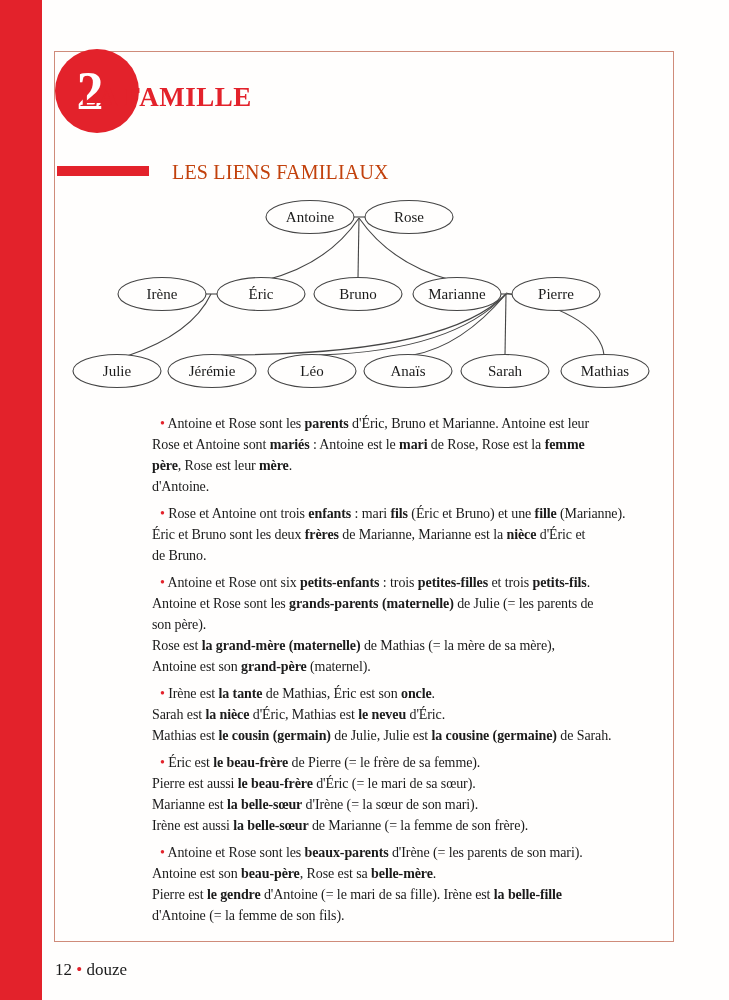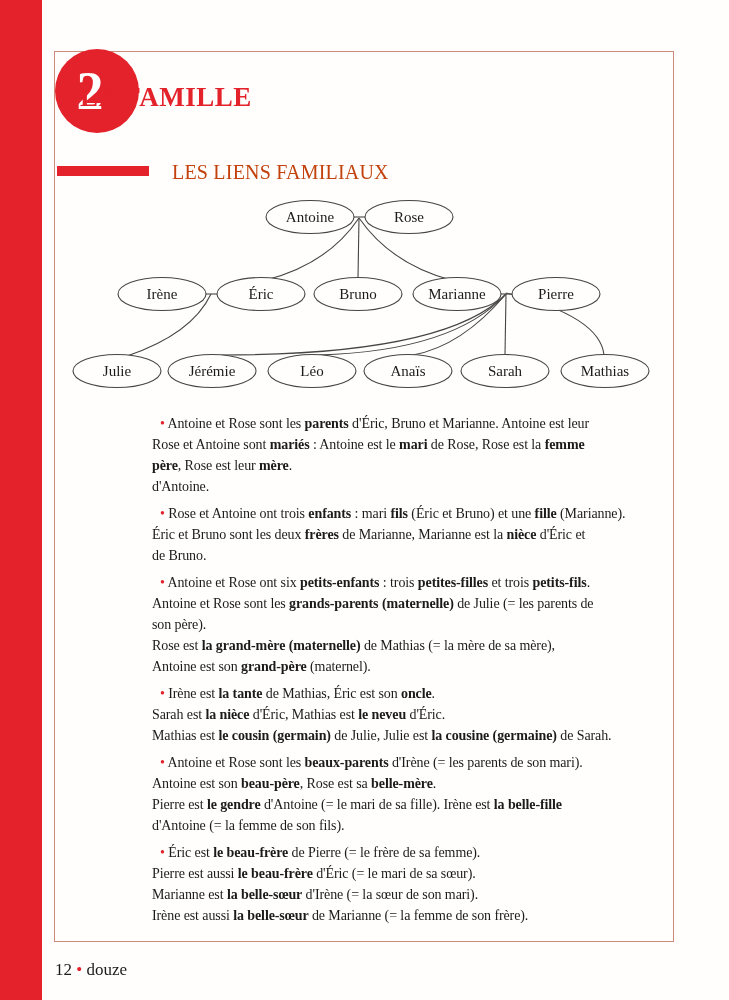--- a/index.html
+++ b/index.html
@@ -101,30 +101,30 @@
         <div class="line"><span>son père).</span></div>
         <div class="line"><span>Rose est </span><span class="b">la grand-mère</span><span> </span><span class="b">(maternelle</span><span class="b">)</span><span> de Mathias (= la mère de sa mère),</span></div>
         <div class="line"><span>Antoine est son </span><span class="b">grand-père</span><span> (maternel).</span></div>
       </div>
       <div class="para">
         <div class="line first"><span class="bullet">• </span><span>Irène est </span><span class="b">la tante</span><span> de Mathias, Éric est son </span><span class="b">oncle</span><span>.</span></div>
         <div class="line"><span>Sarah est </span><span class="b">la nièce</span><span> d'Éric, Mathias est </span><span class="b">le neveu</span><span> d'Éric.</span></div>
         <div class="line"><span>Mathias est </span><span class="b">le cousin</span><span> </span><span class="b">(germain</span><span class="b">)</span><span> de Julie, Julie est </span><span class="b">la cousine</span><span> </span><span class="b">(germaine</span><span class="b">)</span><span> de Sarah.</span></div>
       </div>
       <div class="para">
+        <div class="line first"><span class="bullet">• </span><span>Éric est </span><span class="b">le beau-frère</span><span> de Pierre (= le frère de sa femme).</span></div>
+        <div class="line"><span>Pierre est aussi </span><span class="b">le beau-frère</span><span> d'Éric (= le mari de sa sœur).</span></div>
+        <div class="line"><span>Marianne est </span><span class="b">la belle-sœur</span><span> d'Irène (= la sœur de son mari).</span></div>
+        <div class="line"><span>Irène est aussi </span><span class="b">la belle-sœur</span><span> de Marianne (= la femme de son frère).</span></div>
+      </div>
+      <div class="para">
         <div class="line first"><span class="bullet">• </span><span>Antoine et Rose sont les </span><span class="b">beaux-parents</span><span> d'Irène (= les parents de son mari).</span></div>
         <div class="line"><span>Antoine est son </span><span class="b">beau-père</span><span>, Rose est sa </span><span class="b">belle-mère</span><span>.</span></div>
         <div class="line"><span>Pierre est </span><span class="b">le gendre</span><span> d'Antoine (= le mari de sa fille). Irène est </span><span class="b">la belle-fille</span></div>
         <div class="line"><span>d'Antoine (= la femme de son fils).</span></div>
-      </div>
-      <div class="para">
-        <div class="line first"><span class="bullet">• </span><span>Éric est </span><span class="b">le beau-frère</span><span> de Pierre (= le frère de sa femme).</span></div>
-        <div class="line"><span>Pierre est aussi </span><span class="b">le beau-frère</span><span> d'Éric (= le mari de sa sœur).</span></div>
-        <div class="line"><span>Marianne est </span><span class="b">la belle-sœur</span><span> d'Irène (= la sœur de son mari).</span></div>
-        <div class="line"><span>Irène est aussi </span><span class="b">la belle-sœur</span><span> de Marianne (= la femme de son frère).</span></div>
       </div>
     </div>
 
   <div class="footer">
     <span>12</span>
     <span class="dot"> <span>•</span> </span>
     <span>douze</span>
   </div>
 </div>
 

